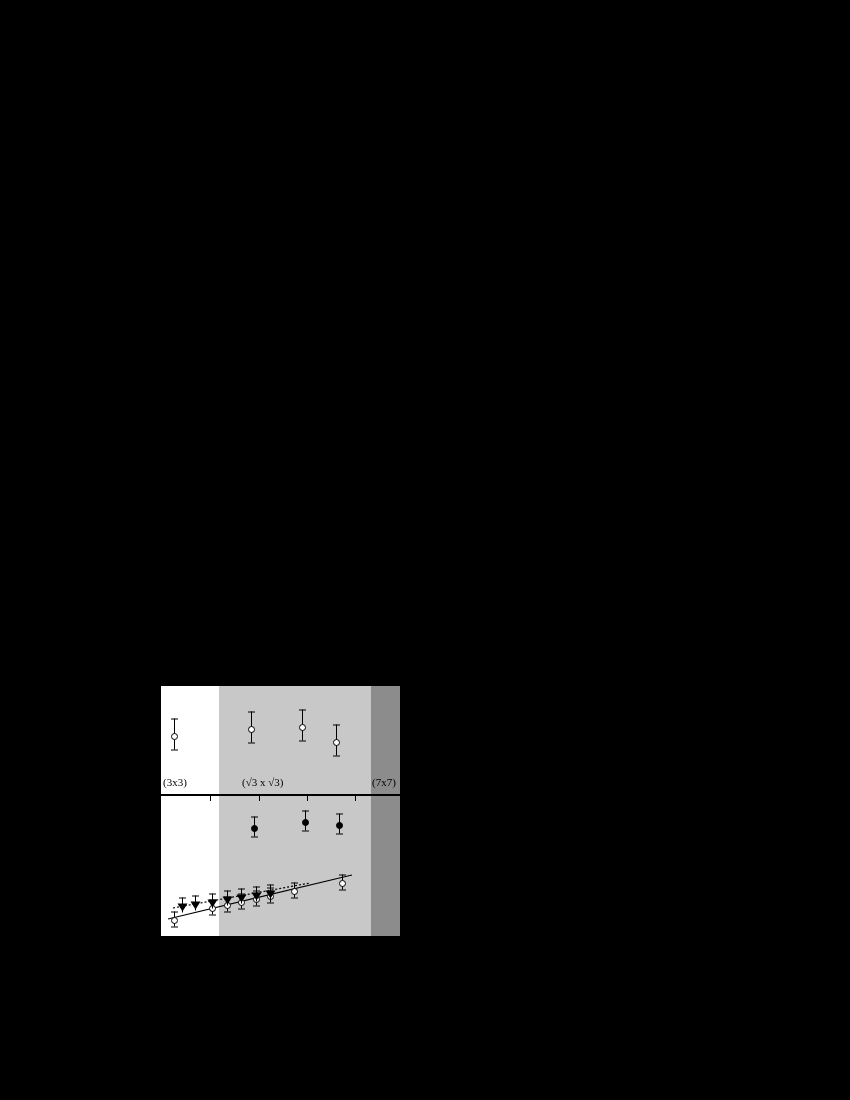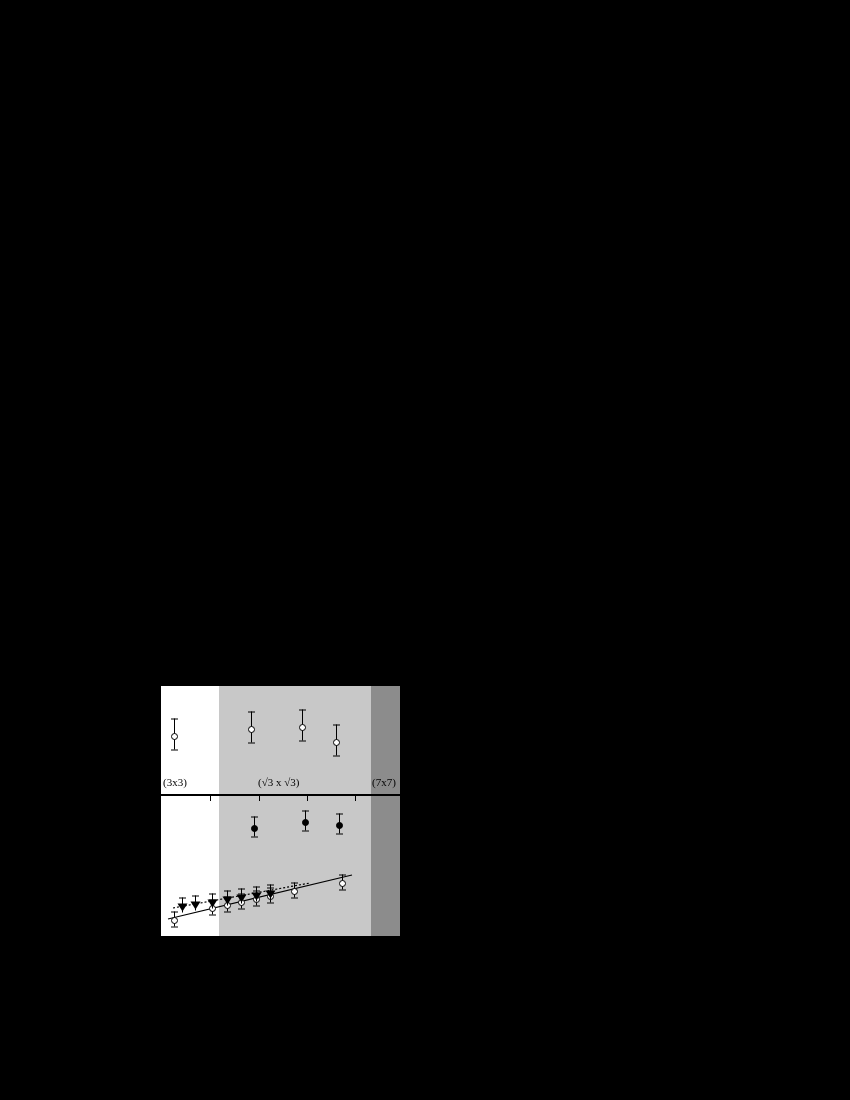--- a/index.html
+++ b/index.html
@@ -155,21 +155,21 @@
       <div class="marker-open"></div>
     </div>
     <div class="pt" style="left:176.5px;top:57px;width:9px;height:9px;">
       <div class="errbar" style="top:-13px;height:31px;"></div>
       <div class="errcap" style="top:-13px;"></div>
       <div class="errcap" style="top:18px;"></div>
       <div class="marker-open"></div>
     </div>
 
     <div class="band-label" style="left:3px;bottom:7px;">(3x3)</div>
-    <div class="band-label" style="left:82px;bottom:7px;margin-left:16px;">(√3 x √3)</div>
+    <div class="band-label" style="left:82px;bottom:7px;">(√3 x √3)</div>
     <div class="band-label" style="left:212px;bottom:7px;">(7x7)</div>
 
     <div class="panel-frame"></div>
   </div>
 
   <div class="panel" id="panel-bottom">
     <div class="band band-white" style="left:0px;width:59px;"></div>
     <div class="band band-light" style="left:59px;width:152px;"></div>
     <div class="band band-dark" style="left:211px;width:30px;"></div>
 

